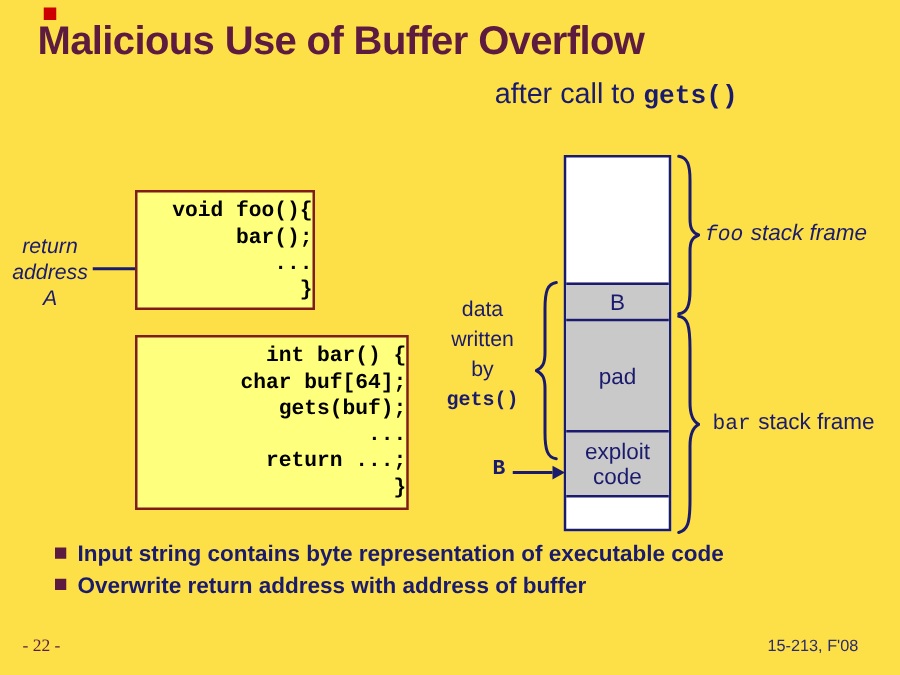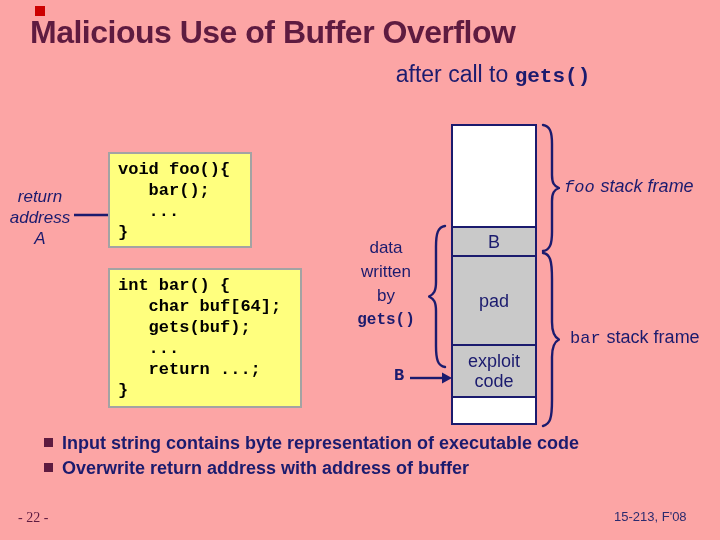--- a/index.html
+++ b/index.html
@@ -1,17 +1,17 @@
 <!DOCTYPE html>
 <html><head>
 <meta charset="utf-8">
 <style>
   html,body { margin:0; padding:0; background:#fff; }
   .slide {
-    position:relative; width:720px; height:540px; background:#fca5a5;
+    position:relative; width:720px; height:540px; background:#fde047;
     font-family:"Liberation Sans", sans-serif; overflow:hidden;
   }
   .mono { font-family:"Liberation Mono","DejaVu Sans Mono",monospace;text-align:center; }
 
   .corner-mark { position:absolute; left:35px; top:6px; width:10px; height:10px; background:#cc0000; }
 
   .title {
     position:absolute; left:30px; top:14px; margin:0;
     font-size:32px; font-weight:bold; color:#5e1b40; letter-spacing:-0.5px; white-space:nowrap;
   }
@@ -21,27 +21,27 @@
     font-size:23px; color:#1b1b6e; line-height:28px;
   }
   .subtitle .mono { font-weight:bold; font-size:21px; }
 
   .return-label {
     position:absolute; left:0px; top:186px; width:80px; text-align:center;
     font-style:italic; font-size:17px; line-height:21px; color:#1b1b6e;
   }
 
   .code-box {
-    position:absolute; background:#ffff7e; border:2px solid #a3a3a3; box-sizing:border-box;
+    position:absolute; background:#ffff7e; border:2px solid #7f1d1d; box-sizing:border-box;
     font-family:"Liberation Mono","DejaVu Sans Mono",monospace; font-weight:bold;
-    font-size:17px; line-height:21px; color:#000; padding:5px 0 0 8px;
+    font-size:17px; line-height:21px; color:#000; padding:5px 0 0 8px;text-align:right;
   }
   .code-box .code-line { white-space:pre; }
   .foo-box { left:108px; top:152px; width:144px; height:96px; }
-  .bar-box { left:108px; top:268px; width:194px; height:140px; }
+  .bar-box { left:108px; top:268px; width:219px; height:140px; }
 
   .stack-column {
     position:absolute; left:451px; top:124px; width:86px; height:301px;
     border:2px solid #1b1b6e; box-sizing:border-box; background:#fff;
     display:flex; flex-direction:column;
   }
   .cell {
     display:flex; align-items:center; justify-content:center; text-align:center;
     color:#1b1b6e; font-size:18px; line-height:20px; box-sizing:border-box;
   }

